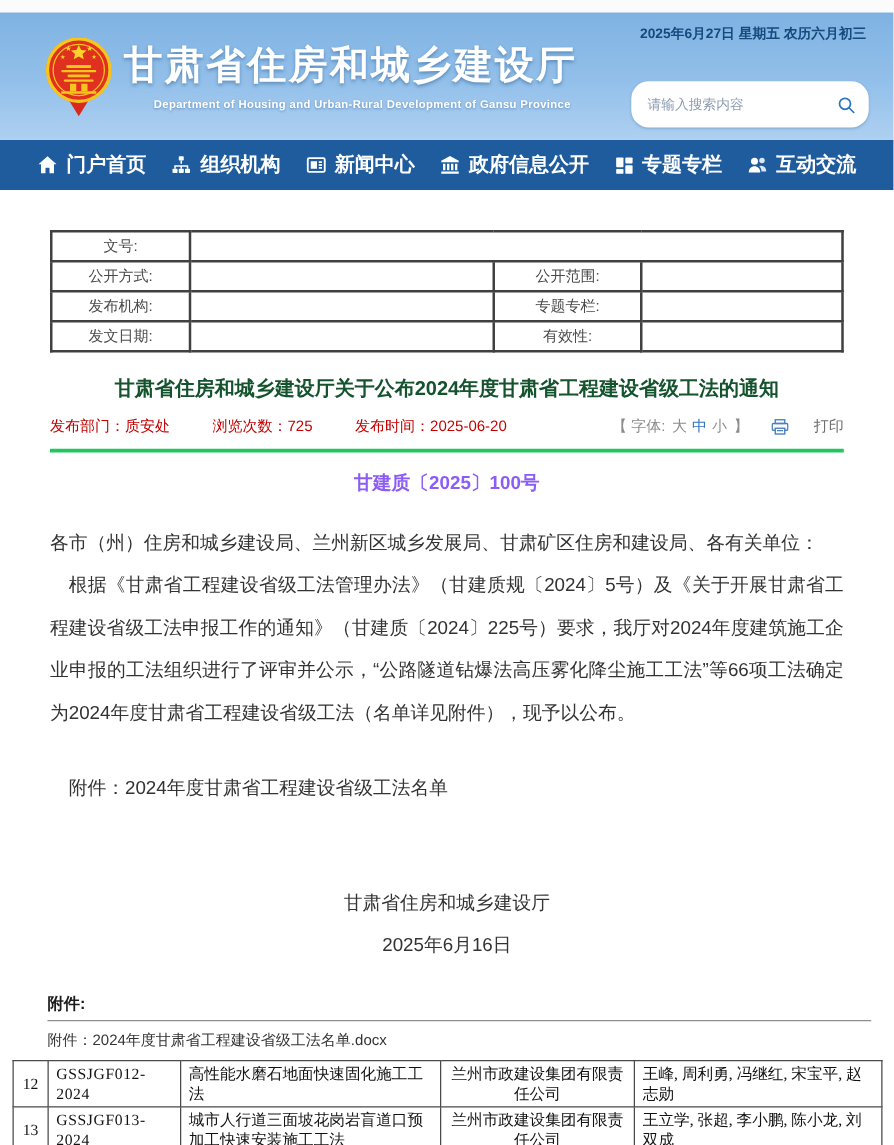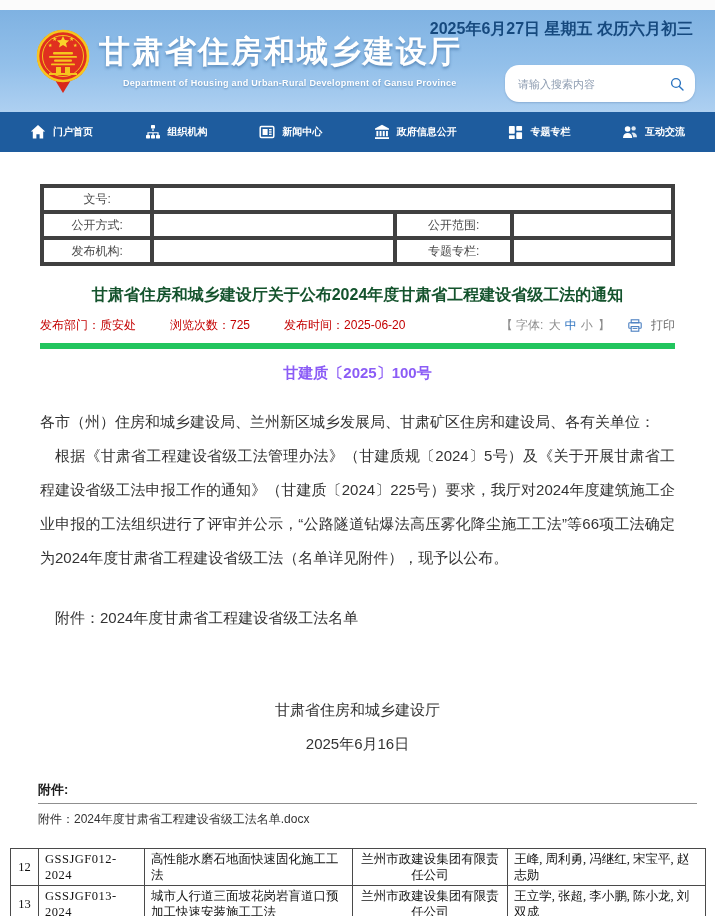--- a/index.html
+++ b/index.html
@@ -11,53 +11,53 @@
 
   
   .banner { position:relative; height:102px;
     background:linear-gradient(180deg,#7fb2e2 0%,#93c0ea 55%,#aed0f1 100%); }
   .logo { position:absolute; left:34px; top:18px; width:58px; height:66px; cursor:pointer; }
   .site-title { position:absolute; left:99px; top:21px; color:#fff; cursor:pointer; }
   .site-title .cn { font-size:31px; font-weight:bold; letter-spacing:2px;
     text-shadow:0 2px 3px rgba(25,75,130,.45); white-space:nowrap; }
   .site-title .en { font-size:9px; font-weight:bold; margin-top:5px; letter-spacing:.3px;
     text-shadow:0 1px 2px rgba(25,75,130,.45); white-space:nowrap;padding-left:24px; }
-  .topdate { position:absolute; right:22px; top:9px; font-size:16px; color:#16497e;
+  .topdate { position:absolute; right:22px; top:9px; font-size:11px; color:#16497e;
     font-weight:bold; white-space:nowrap; }
   .search { position:absolute; right:20px; top:55px; width:190px; height:37px; background:#fff;
     border-radius:14px; display:flex; align-items:center; padding:0 11px; box-sizing:border-box;
     box-shadow:0 1px 2px rgba(40,80,130,.25); }
   .search input { border:none; outline:none; flex:1; font-size:11px; color:#333; background:transparent; }
   .search input::placeholder { color:#8d9cb1; }
   .search svg { flex:none; cursor:pointer; }
 
   
   .nav { height:40px; background:#1e5c9e; display:flex; align-items:center;
     justify-content:space-between; padding:0 30px; }
-  .nav-item { display:flex; align-items:center; gap:7px; color:#fff; font-size:10px;
+  .nav-item { display:flex; align-items:center; gap:7px; color:#fff; font-size:16px;
     font-weight:bold; cursor:pointer; white-space:nowrap; }
   .nav-item svg { display:block; }
 
   
   .content { padding:0 40px; }
   .meta-table { width:100%; border-collapse:collapse; table-layout:fixed; margin-top:32px; }
-  .meta-table td { border:4px solid #404040; height:22px; font-size:12px; color:#4a4a4a;
+  .meta-table td { border:2px solid #404040; height:22px; font-size:12px; color:#4a4a4a;
     padding:0 8px; background:#fff; }
   .meta-table td.lbl { text-align:center; }
 
   .art-title { margin-top:19px; text-align:center; font-size:16px; font-weight:bold; color:#14532d; }
   .art-meta { margin-top:11px; display:flex; justify-content:space-between; align-items:center;
-    font-size:12px; padding-bottom:9px; border-bottom:6px solid #22c55e; }
+    font-size:12px; padding-bottom:9px; border-bottom:3px solid #22c55e; }
   .art-meta .left { display:flex; gap:0; color:#c30000; }
   .art-meta .left .item { margin-right:34px; white-space:nowrap; }
   .art-meta .right { display:flex; align-items:center; gap:18px; }
   .fontctl { color:#8c8c8c; white-space:nowrap; cursor:default; }
   .fontctl .sz { cursor:pointer; margin:0 2px; }
   .fontctl .mid { color:#2f74c0; }
-  .printbtn { display:flex; align-items:center; gap:9px; color:#6f6f6f; cursor:pointer; }
+  .printbtn { display:flex; align-items:center; gap:20px; color:#6f6f6f; cursor:pointer; }
 
   .doc-no { margin-top:15px; text-align:center; font-size:15px; font-weight:600; color:#8b5cf6; }
   .body-text { margin-top:22px; font-size:15px; color:#333; line-height:34px; text-align:justify; }
   .body-text p { margin:0; }
   .p-indent { text-indent:1em; }
   .p-attach { margin-top:26px !important; text-indent:1em; }
   .sig { margin-top:58px; text-align:center; font-size:15px; color:#333; line-height:34px; }
 
   .attach-block { margin:20px 18px 0 38px; }
   .attach-heading { font-size:13px; font-weight:bold; color:#1c1c1c; padding-bottom:4px;
@@ -192,20 +192,26 @@
       <tr>
         <td class="lbl">公开方式:</td>
         <td></td>
         <td class="lbl">公开范围:</td>
         <td></td>
       </tr>
       <tr>
         <td class="lbl">发布机构:</td>
         <td></td>
         <td class="lbl">专题专栏:</td>
+        <td></td>
+      </tr>
+      <tr>
+        <td class="lbl">发文日期:</td>
+        <td></td>
+        <td class="lbl">有效性:</td>
         <td></td>
       </tr>
     </tbody>
       </table>
 
     <div class="art-title">甘肃省住房和城乡建设厅关于公布2024年度甘肃省工程建设省级工法的通知</div>
 
     <div class="art-meta">
       <div class="left">
         <span class="item"><span>发布部门：</span><span>质安处</span></span>

